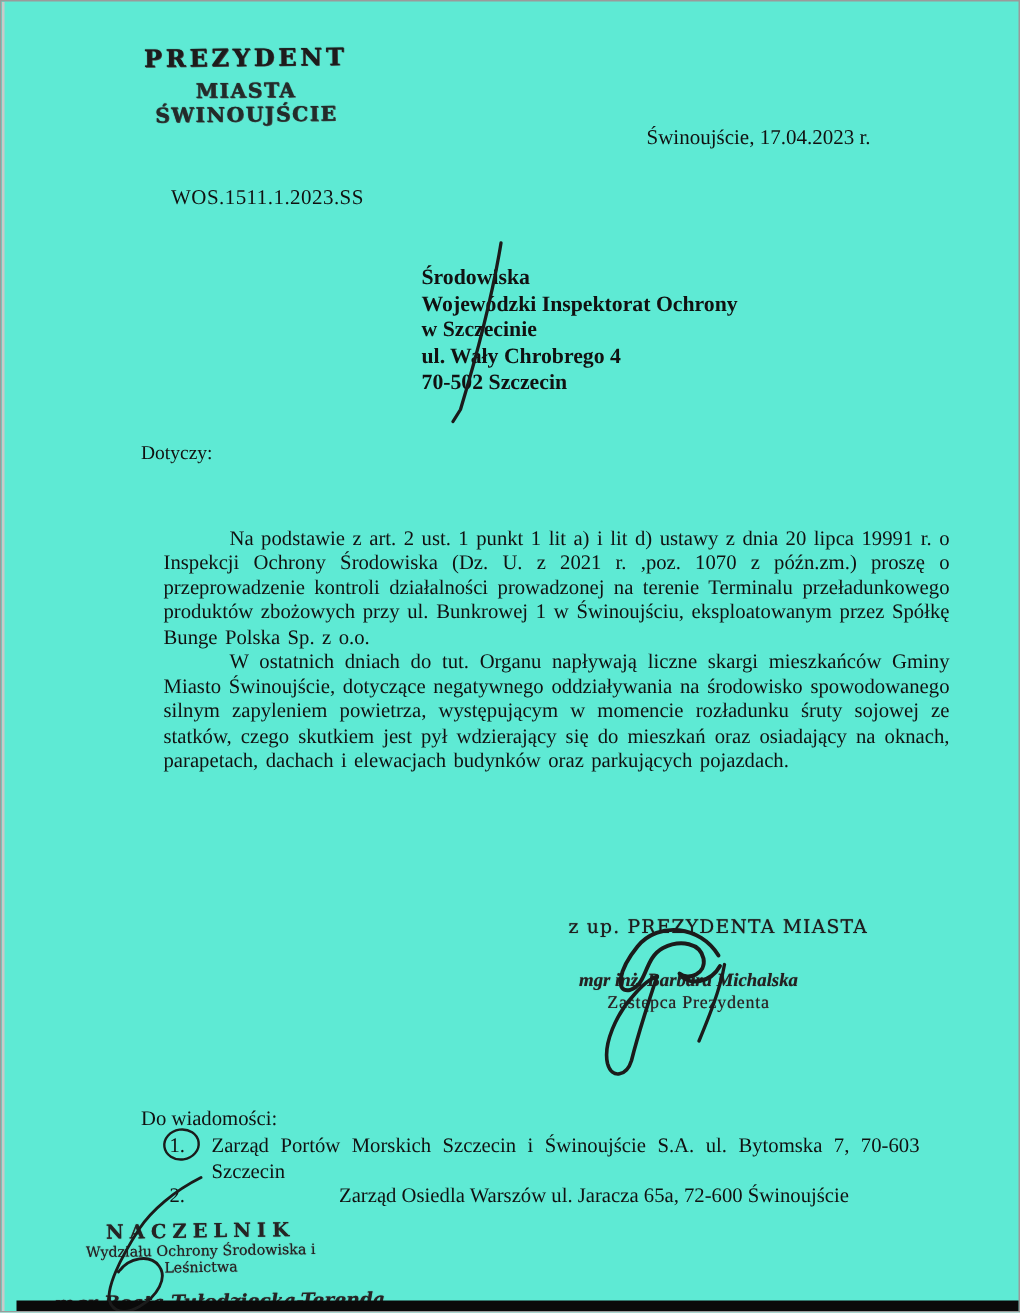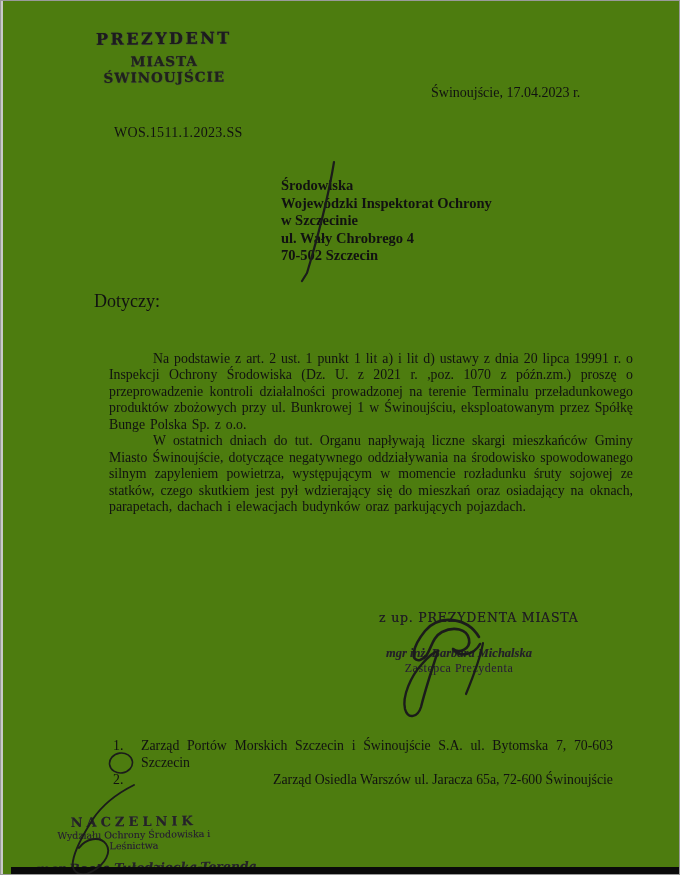--- a/index.html
+++ b/index.html
@@ -1,19 +1,19 @@
 <!DOCTYPE html>
 <html><head>
 <meta charset="utf-8">
 <style>
   html,body{margin:0;padding:0;background:#e8e8e8;}
   .page{
     position:relative;
     width:680px;height:875px;
-    background:#4d7c0f;
+    background:#5eead4;
     font-family:"Liberation Serif","DejaVu Serif",serif;
     color:#111;
     overflow:hidden;
     border:1px solid #9a9a9a;
     box-sizing:border-box;
     box-shadow:inset 2px 0 0 #c9c9c9;
   }
   .abs{position:absolute;}
 
   
@@ -27,42 +27,42 @@
   }
   .sender-stamp .l1{font-size:16px;letter-spacing:2.5px;}
   .sender-stamp .l2{font-size:13.5px;letter-spacing:1px;margin-top:5px;opacity:.92;}
 
   .dateline{left:430px;top:84px;width:178px;text-align:left;font-size:14px;}
 
   .reference{left:93px;top:124px;font-size:14px;letter-spacing:0.3px;margin-left:20px;}
 
   .recipient{left:280px;top:176px;width:260px;font-weight:bold;font-size:14.5px;line-height:17.6px;}
 
-  .subject{left:93px;top:292px;width:519px;display:flex;font-size:18px;line-height:17px;}
+  .subject{left:93px;top:292px;width:519px;display:flex;font-size:13px;line-height:17px;}
   .subject-label{width:67px;flex:0 0 67px;}
   .subject-text{flex:1;text-align:justify;}
 
   .body-block{left:88px;top:350px;width:524px;font-size:13.8px;line-height:16.45px;margin-left:20px;}
   .body-block p{margin:0;text-align:justify;text-indent:44px;word-spacing:1.5px;}
 
   .signature{left:378px;top:609px;width:160px;text-align:center;}
   .sig-auth{
     font-family:"DejaVu Serif",serif;font-size:12.5px;letter-spacing:0.8px;
     color:#1d1d1d;white-space:nowrap;text-shadow:0 0 0.6px #333;
   }
   .sig-name{margin-top:21px;font-size:12.5px;font-style:italic;font-weight:bold;white-space:nowrap;
     color:#222;text-shadow:0 0 0.5px #444;}
   .sig-title{font-size:12px;color:#252525;letter-spacing:0.5px;text-shadow:0 0 0.5px #555;}
 
   .cc{left:93px;top:737px;width:519px;font-size:13.8px;line-height:16.8px;}
   .cc-label{margin-bottom:1px;}
   .cc-item{display:flex;}
   .cc-num{flex:0 0 28px;margin-left:19px;}
   .cc-text{flex:1;text-align:justify;}
-  .cc-item.last .cc-text{text-align:right;margin-left:38px;}
+  .cc-item.last .cc-text{text-align:center;margin-left:38px;}
 
   .dept-stamp{left:35px;top:813px;width:196px;text-align:center;
     font-family:"DejaVu Serif",serif;color:#242424;
     transform:rotate(-0.8deg);text-shadow:0 0 0.6px #444;}
   .dept-l1{font-size:13px;letter-spacing:4px;font-weight:bold;}
   .dept-l2{font-size:9.5px;margin-top:0;}
   .dept-l3{font-size:12.5px;font-style:italic;font-weight:bold;margin-top:9px;white-space:nowrap;}
 
   .scan-bar{left:10px;top:866px;width:670px;height:9px;background:#0a0a0a;}
 
@@ -100,20 +100,21 @@
     <p>W ostatnich dniach do tut. Organu napływają liczne skargi mieszkańców Gminy Miasto Świnoujście, dotyczące negatywnego oddziaływania na środowisko spowodowanego silnym zapyleniem powietrza, występującym w momencie rozładunku śruty sojowej ze statków, czego skutkiem jest pył wdzierający się do mieszkań oraz osiadający na oknach, parapetach, dachach i elewacjach budynków oraz parkujących pojazdach.</p>
   </div>
 
   <div class="abs signature">
     <div class="sig-auth">z up. PREZYDENTA MIASTA</div>
     <div class="sig-name">mgr inż. Barbara Michalska</div>
     <div class="sig-title">Zastępca Prezydenta</div>
   </div>
 
   <div class="abs cc">
+    <div class="cc-label">Do wiadomości:</div>
     <div class="cc-item">
       <span class="cc-num">1.</span>
       <span class="cc-text">Zarząd Portów Morskich Szczecin i Świnoujście S.A. ul. Bytomska 7, 70-603 Szczecin</span>
     </div>
     <div class="cc-item last">
       <span class="cc-num">2.</span>
       <span class="cc-text">Zarząd Osiedla Warszów ul. Jaracza 65a, 72-600 Świnoujście</span>
     </div>
   </div>
 

